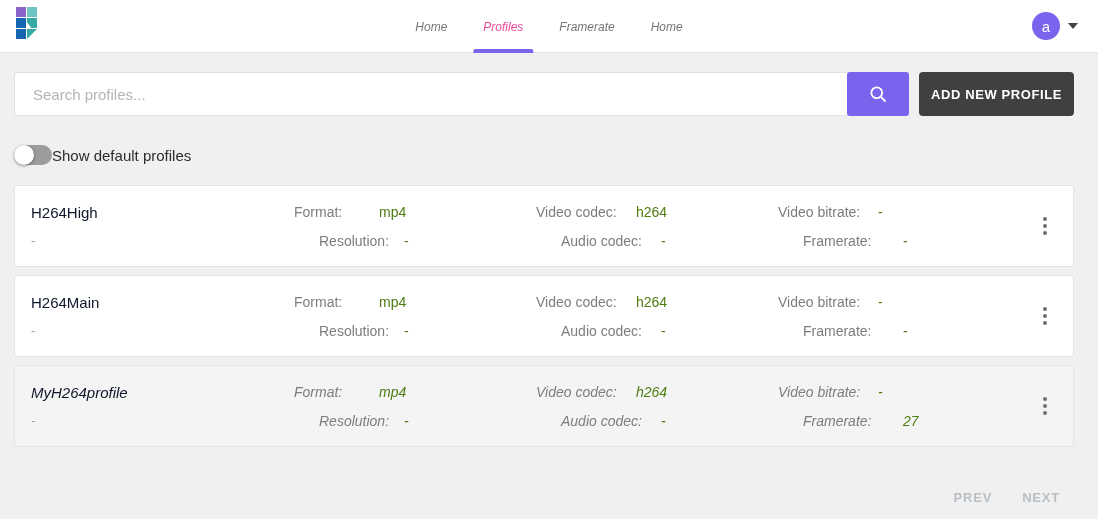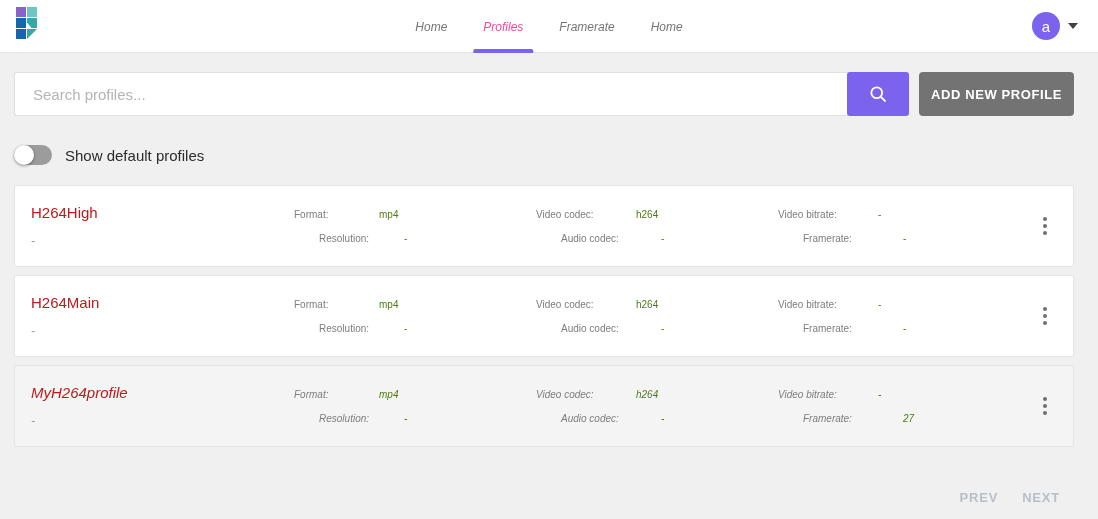--- a/index.html
+++ b/index.html
@@ -60,62 +60,62 @@
     border-radius: 3px 0 0 3px; padding: 0 18px; font-size: 15px;
     font-family: "Liberation Sans", "DejaVu Sans", sans-serif; color: #444; outline: none;
   }
   .search-input::placeholder { color: #b4b4b4; }
   .search-btn {
     width: 62px; height: 44px; background: #7b63ee; border: none;
     border-radius: 3px; margin-left: -2px; cursor: pointer;
     display: flex; align-items: center; justify-content: center;
   }
   .add-btn {
-    margin-left: 10px; width: 155px; height: 44px; background: #737373; border: none;
+    margin-left: 10px; width: 155px; height: 44px; background: #404040; border: none;
     border-radius: 4px; color: #ffffff; font-size: 13px; font-weight: bold;
     letter-spacing: 0.6px; cursor: pointer;
     font-family: "Liberation Sans", "DejaVu Sans", sans-serif;
   }
 
-  .toggle-row { display: flex; align-items: center; gap: 13px; margin-top: 28px; height: 22px; }
+  .toggle-row { display: flex; align-items: center; margin-top: 28px; height: 22px; }
   .switch {
     position: relative; width: 38px; height: 20px; border-radius: 10px;
     background: #9c9c9c; cursor: pointer; flex: 0 0 auto;
   }
   .switch .knob {
     position: absolute; left: 0; top: 0; width: 20px; height: 20px; border-radius: 50%;
     background: #ffffff; box-shadow: 0 1px 3px rgba(0,0,0,0.4);
   }
   .toggle-label { font-size: 15px; color: #2b2b2b; }
 
   
   .card-list { margin-top: 19px; display: flex; flex-direction: column; gap: 8px; }
   .card {
     height: 82px; background: #ffffff; border: 1px solid #e4e4e4; border-radius: 2px;
     display: flex; align-items: center; padding: 0 16px;
   }
   .card.highlighted { background: #f4f4f4; font-style: italic; }
   .title-col { flex: 0 0 263px; }
-  .profile-name { font-size: 15px; color: #b91c1c; }
+  .profile-name { font-size: 15px; color: #0f172a; }
   .profile-sub { font-size: 13px; color: #9e9e9e; margin-top: 12px; }
-  .field-col { flex: 0 0 242px; font-size: 10px; }
+  .field-col { flex: 0 0 242px; font-size: 14px; }
   .field-row { display: flex; }
   .field-row + .field-row { margin-top: 13px; margin-left: 25px; }
   .f-label { color: #7d7d7d; width: 100px; flex: 0 0 auto; }
   .field-col.first .f-label { width: 85px; }
   .f-value { color: #4d7c0f; }
   .kebab {
     margin-left: auto; width: 24px; height: 24px; display: flex; flex-direction: column;
     align-items: center; justify-content: center; gap: 3px; cursor: pointer;
   }
   .kebab .dot { width: 4px; height: 4px; border-radius: 50%; background: #6e6e6e; }
 
   
   .pagination {
-    display: flex; justify-content: flex-end; gap: 24px;
+    display: flex; justify-content: flex-end; gap: 30px;
     margin-top: 43px; padding-right: 14px;
   }
   .page-btn {
     font-size: 13px; font-weight: bold; letter-spacing: 0.8px;
     color: #b9bfc6; cursor: pointer; background: none; border: none;
     font-family: "Liberation Sans", "DejaVu Sans", sans-serif;
   }
 </style>
 </head>
 <body>

